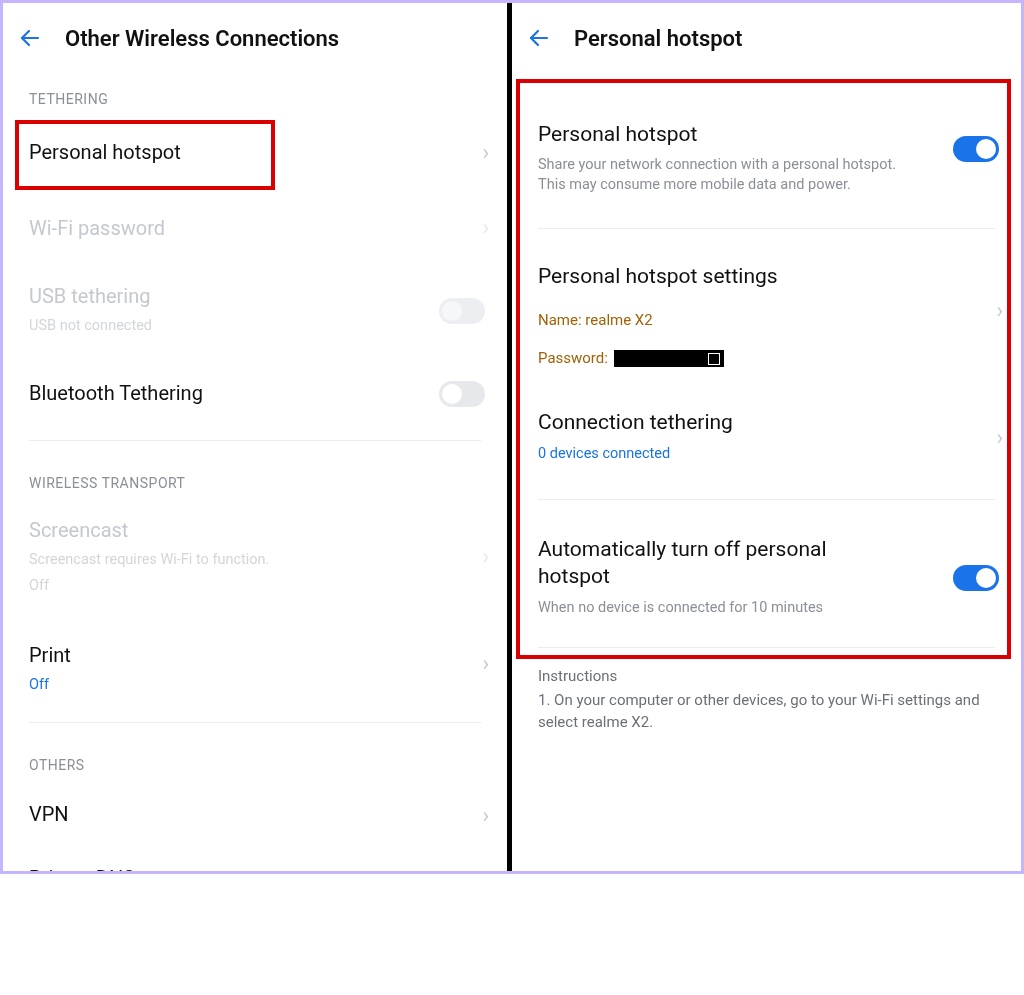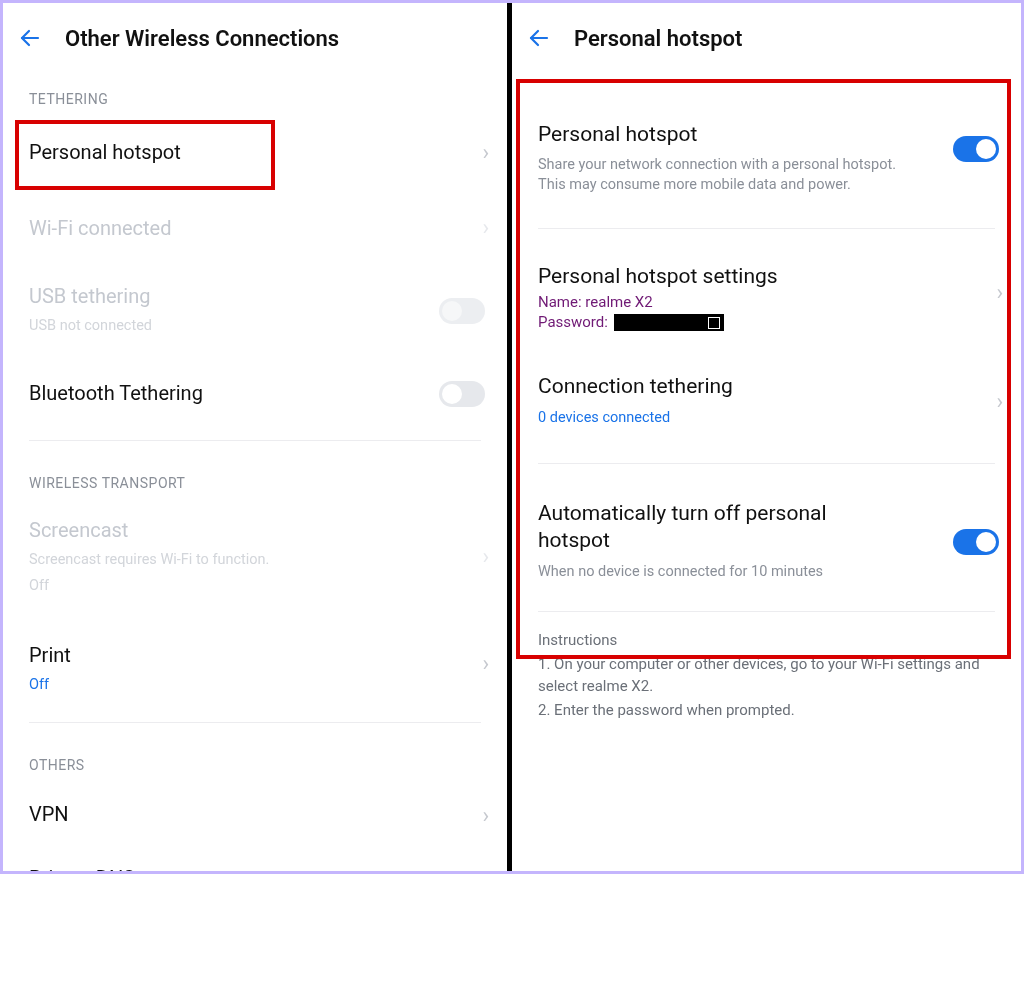--- a/index.html
+++ b/index.html
@@ -101,22 +101,22 @@
   .red-box {
     border: 4px solid #d80000;
     position: absolute;
     pointer-events: none;
   }
   
   .right-settings .title { font-size: 21px; max-width: 350px; }
   .right-settings .sub { max-width: 360px; }
   .pw-row {
     font-size: 15px;
-    color: #701a75;
-    margin-top: 2px;
+    color: #a16207;
+    margin-top: 20px;
   }
   .pw-black {
     display: inline-block;
     width: 110px; height: 17px;
     background: #000;
     vertical-align: middle;
     margin-left: 2px;
     position: relative;
   }
   .pw-black::after {
@@ -153,21 +153,21 @@
       </div>
 
       <div class="section-label">TETHERING</div>
 
       <div class="item" style="padding-top:22px;padding-bottom:24px;">
         <div class="title">Personal hotspot</div>
         <span class="chevron">›</span>
       </div>
 
       <div class="item" style="padding-top:26px;padding-bottom:26px;">
-        <div class="title disabled">Wi-Fi connected</div>
+        <div class="title disabled">Wi-Fi password</div>
         <span class="chevron disabled">›</span>
       </div>
 
       <div class="item" style="padding-bottom:20px;">
         <div class="title disabled">USB tethering</div>
         <div class="sub disabled">USB not connected</div>
         <div class="toggle off disabled">
             <div class="knob"></div>
           </div>
       </div>
@@ -266,21 +266,20 @@
         <div class="toggle on">
             <div class="knob"></div>
           </div>
       </div>
 
       <div class="divider" style="margin-top:0;"></div>
 
       <div class="instr">
         <div>Instructions</div>
         <div class="instr-line">1. On your computer or other devices, go to your Wi-Fi settings and select realme X2.</div>
-        <div class="instr-line">2. Enter the password when prompted.</div>
       </div>
 
     </div>
 
     <div class="red-box" style="left:4px; top:76px; width:495px; height:580px;"></div>
   </div>
 
 </div>
 
 </body></html>

